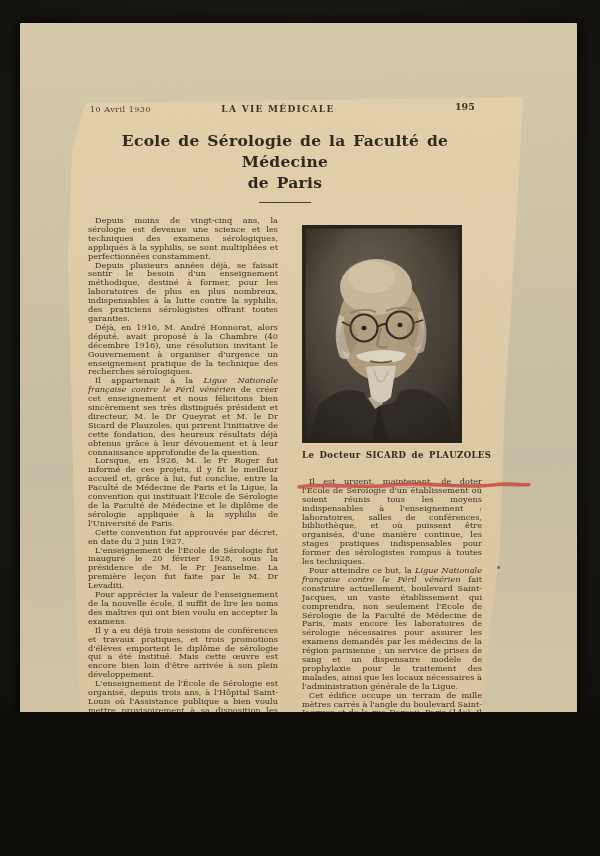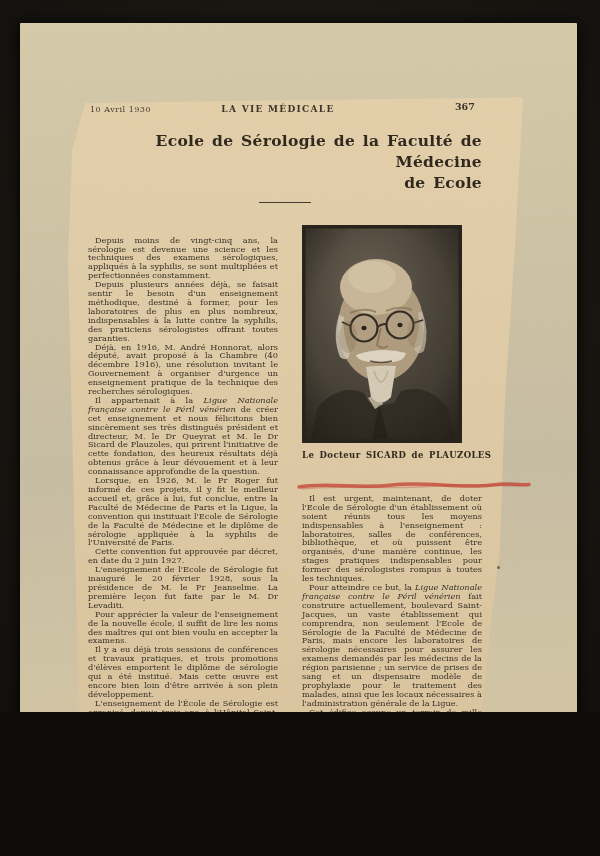--- a/index.html
+++ b/index.html
@@ -21,33 +21,33 @@
     position:absolute; left:60px; top:96px; width:466px; height:629px;
     background:linear-gradient(183deg, #e4d1ac 0%, #e0cca7 40%, #dbc6a0 100%);
     clip-path:polygon(5.4% 1.1%, 99.4% 0.2%, 97.6% 24.5%, 95.5% 48.3%, 94.4% 72.2%, 92.3% 84.9%, 90.3% 99.7%, 4.1% 99.5%, 1.7% 26.1%, 2.6% 8.6%);
     filter:drop-shadow(1px 2px 3px rgba(40,25,10,0.45));
     color:#3a3126;
   }
   .masthead-date { position:absolute; left:30px; top:9px; font-size:8px; letter-spacing:0.5px; color:#473d2f; }
   .masthead-journal { position:absolute; left:0; right:30px; top:8px; text-align:center; font-size:9px; font-weight:bold; letter-spacing:1.3px; color:#3d3427; }
   .masthead-page { position:absolute; left:395px; top:5px; font-size:9.5px; font-weight:bold; color:#3d3427; }
   .content { padding:34px 44px 0 28px; }
-  .title { text-align:right; font-size:15.5px; line-height:21px; font-weight:bold; letter-spacing:0.3px; word-spacing:2px; color:#31291e; }
+  .title { text-align:center; font-size:15.5px; line-height:21px; font-weight:bold; letter-spacing:0.3px; word-spacing:2px; color:#31291e; }
   .subtitle { margin-top:8px; text-align:center; font-size:9.5px; line-height:12px; font-weight:bold; letter-spacing:0.4px; color:#3d3427; }
   .head-rule { width:52px; border:none; border-top:1.2px solid #473d2f; margin:9px auto 0 auto; }
-  .columns { display:flex; gap:24px; margin-top:13px;align-items:flex-end; }
+  .columns { display:flex; gap:24px; margin-top:13px; }
   .col { font-size:8.2px; line-height:8.9px; text-align:justify; color:#3a3126; }
   .col-left { width:208px; }
   .col-right { width:180px; }
   .para { margin:0; text-indent:7px; }
   .para em { font-style:italic; }
   .photo-frame { margin-top:9px; width:160px; height:218px; }
   .photo-frame svg { display:block; }
   .photo-caption { margin-top:8px; width:180px; text-align:center; font-size:8.5px; font-weight:bold; letter-spacing:0.4px; word-spacing:2px; color:#31291e; white-space:nowrap; }
-  .right-paras { margin-top:34px; }
+  .right-paras { margin-top:17px; }
   
   .red-underline { position:absolute; left:296px; top:478px; width:236px; height:16px; pointer-events:none; }
   
   .handwritten {
     position:absolute; left:58px; top:776px; color:#c44a3a;
     font-family:"DejaVu Serif", serif; font-style:italic; font-weight:bold;
     font-size:25px; letter-spacing:2px; transform:rotate(-9deg); opacity:0.85;
   }
   .stray-mark-1 { position:absolute; left:287px; top:735px; width:1.6px; height:6px; background:#4a4136; opacity:0.65; transform:rotate(14deg); border-radius:1px; }
   .stray-mark-2 { position:absolute; left:497px; top:566px; width:2.5px; height:2.5px; background:#55493a; opacity:0.7; border-radius:50%; }
@@ -56,26 +56,26 @@
 </head>
 <body>
 
 <div class="screen">
 
   <div class="backing"></div>
 
   <div class="clipping">
     <div class="masthead-date">10 Avril 1930</div>
     <div class="masthead-journal">LA VIE MÉDICALE</div>
-    <div class="masthead-page">367</div>
+    <div class="masthead-page">195</div>
 
     <div class="content">
       <div class="title">
         <div>Ecole de Sérologie de la Faculté de Médecine</div>
-        <div>de Ecole</div>
+        <div>de Paris</div>
       </div>
       <hr class="head-rule">
 
       <div class="columns">
         <div class="col col-left">
             <p class="para"><span>Depuis moins de vingt-cinq ans, la sérologie est devenue une science et les techniques des examens sérologiques, appliqués à la syphilis, se sont multipliées et perfectionnées constamment.</span></p>
             <p class="para"><span>Depuis plusieurs années déjà, se faisait sentir le besoin d'un enseignement méthodique, destiné à former, pour les laboratoires de plus en plus nombreux, indispensables à la lutte contre la syphilis, des praticiens sérologistes offrant toutes garanties.</span></p>
             <p class="para"><span>Déjà, en 1916, M. André Honnorat, alors député, avait proposé à la Chambre (40 décembre 1916), une résolution invitant le Gouvernement à organiser d'urgence un enseignement pratique de la technique des recherches sérologiques.</span></p>
             <p class="para"><span>Il appartenait à la </span><em>Ligue Nationale française contre le Péril vénérien</em><span> de créer cet enseignement et nous félicitons bien sincèrement ses très distingués président et directeur, M. le Dr Queyrat et M. le Dr Sicard de Plauzoles, qui prirent l'initiative de cette fondation, des heureux résultats déjà obtenus grâce à leur dévouement et à leur connaissance approfondie de la question.</span></p>
             <p class="para"><span>Lorsque, en 1926, M. le Pr Roger fut informé de ces projets, il y fit le meilleur accueil et, grâce à lui, fut conclue, entre la Faculté de Médecine de Paris et la Ligue, la convention qui instituait l'Ecole de Sérologie de la Faculté de Médecine et le diplôme de sérologie appliquée à la syphilis de l'Université de Paris.</span></p>

